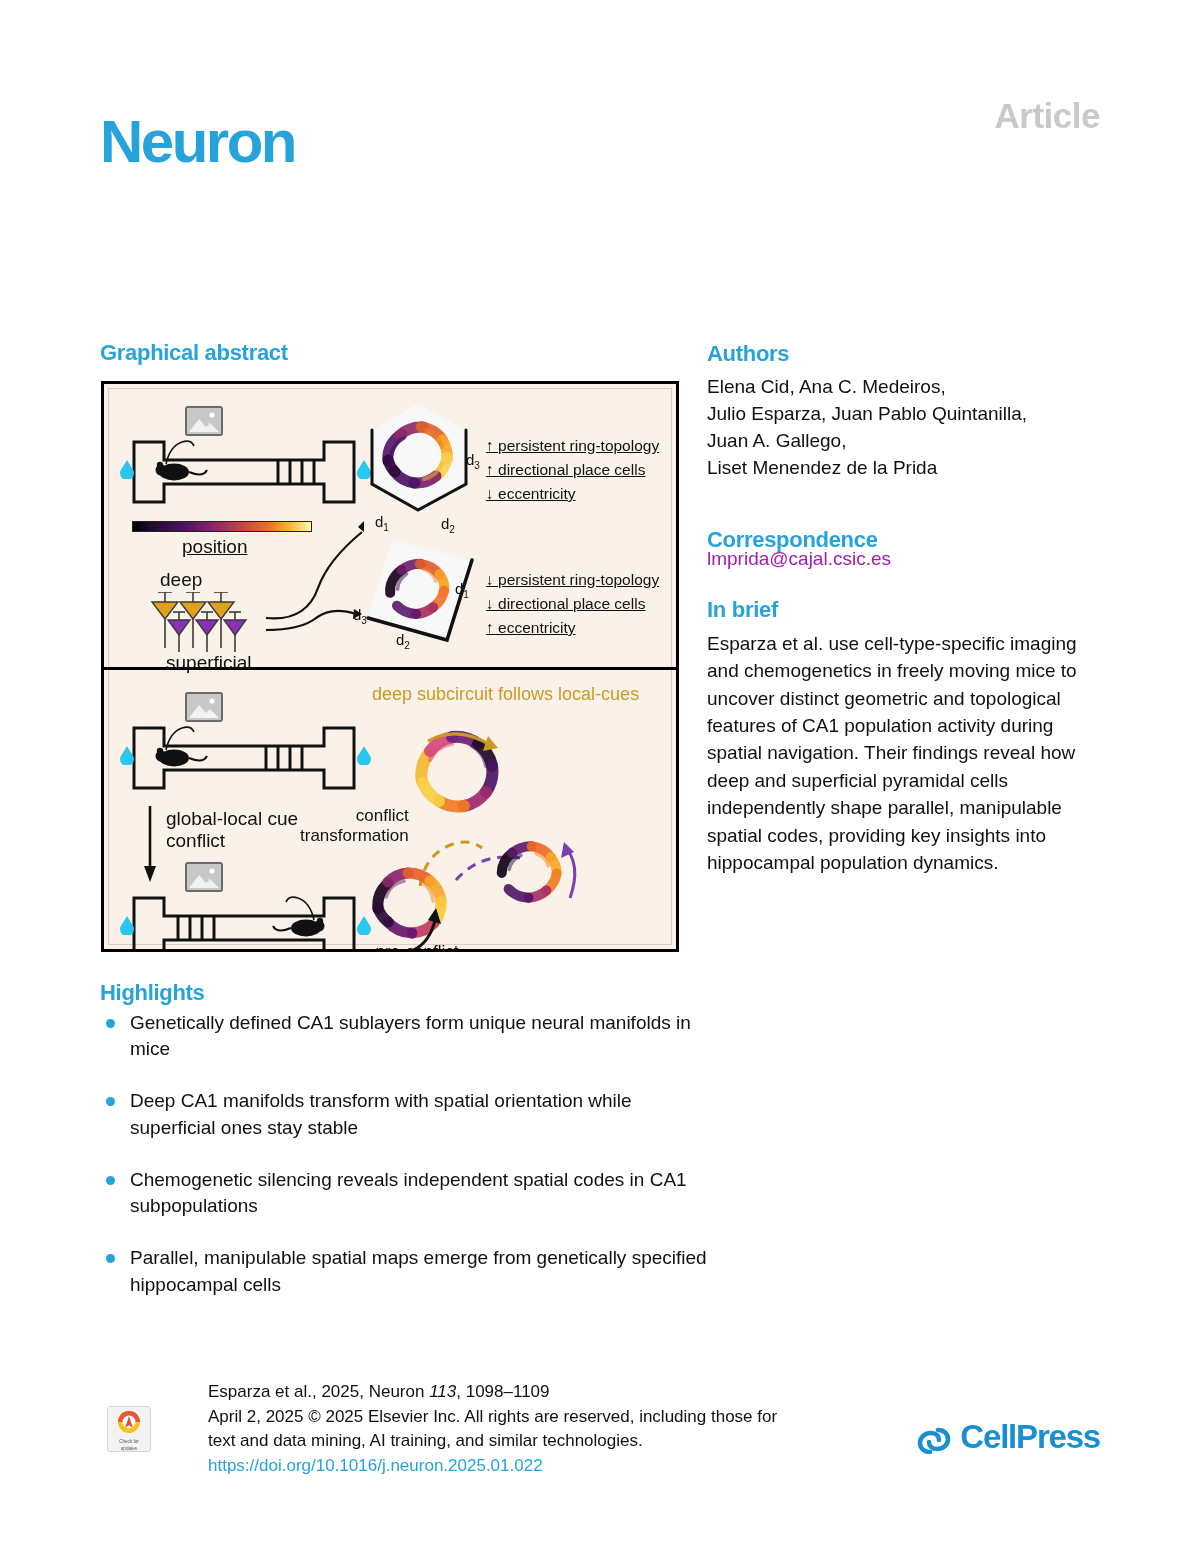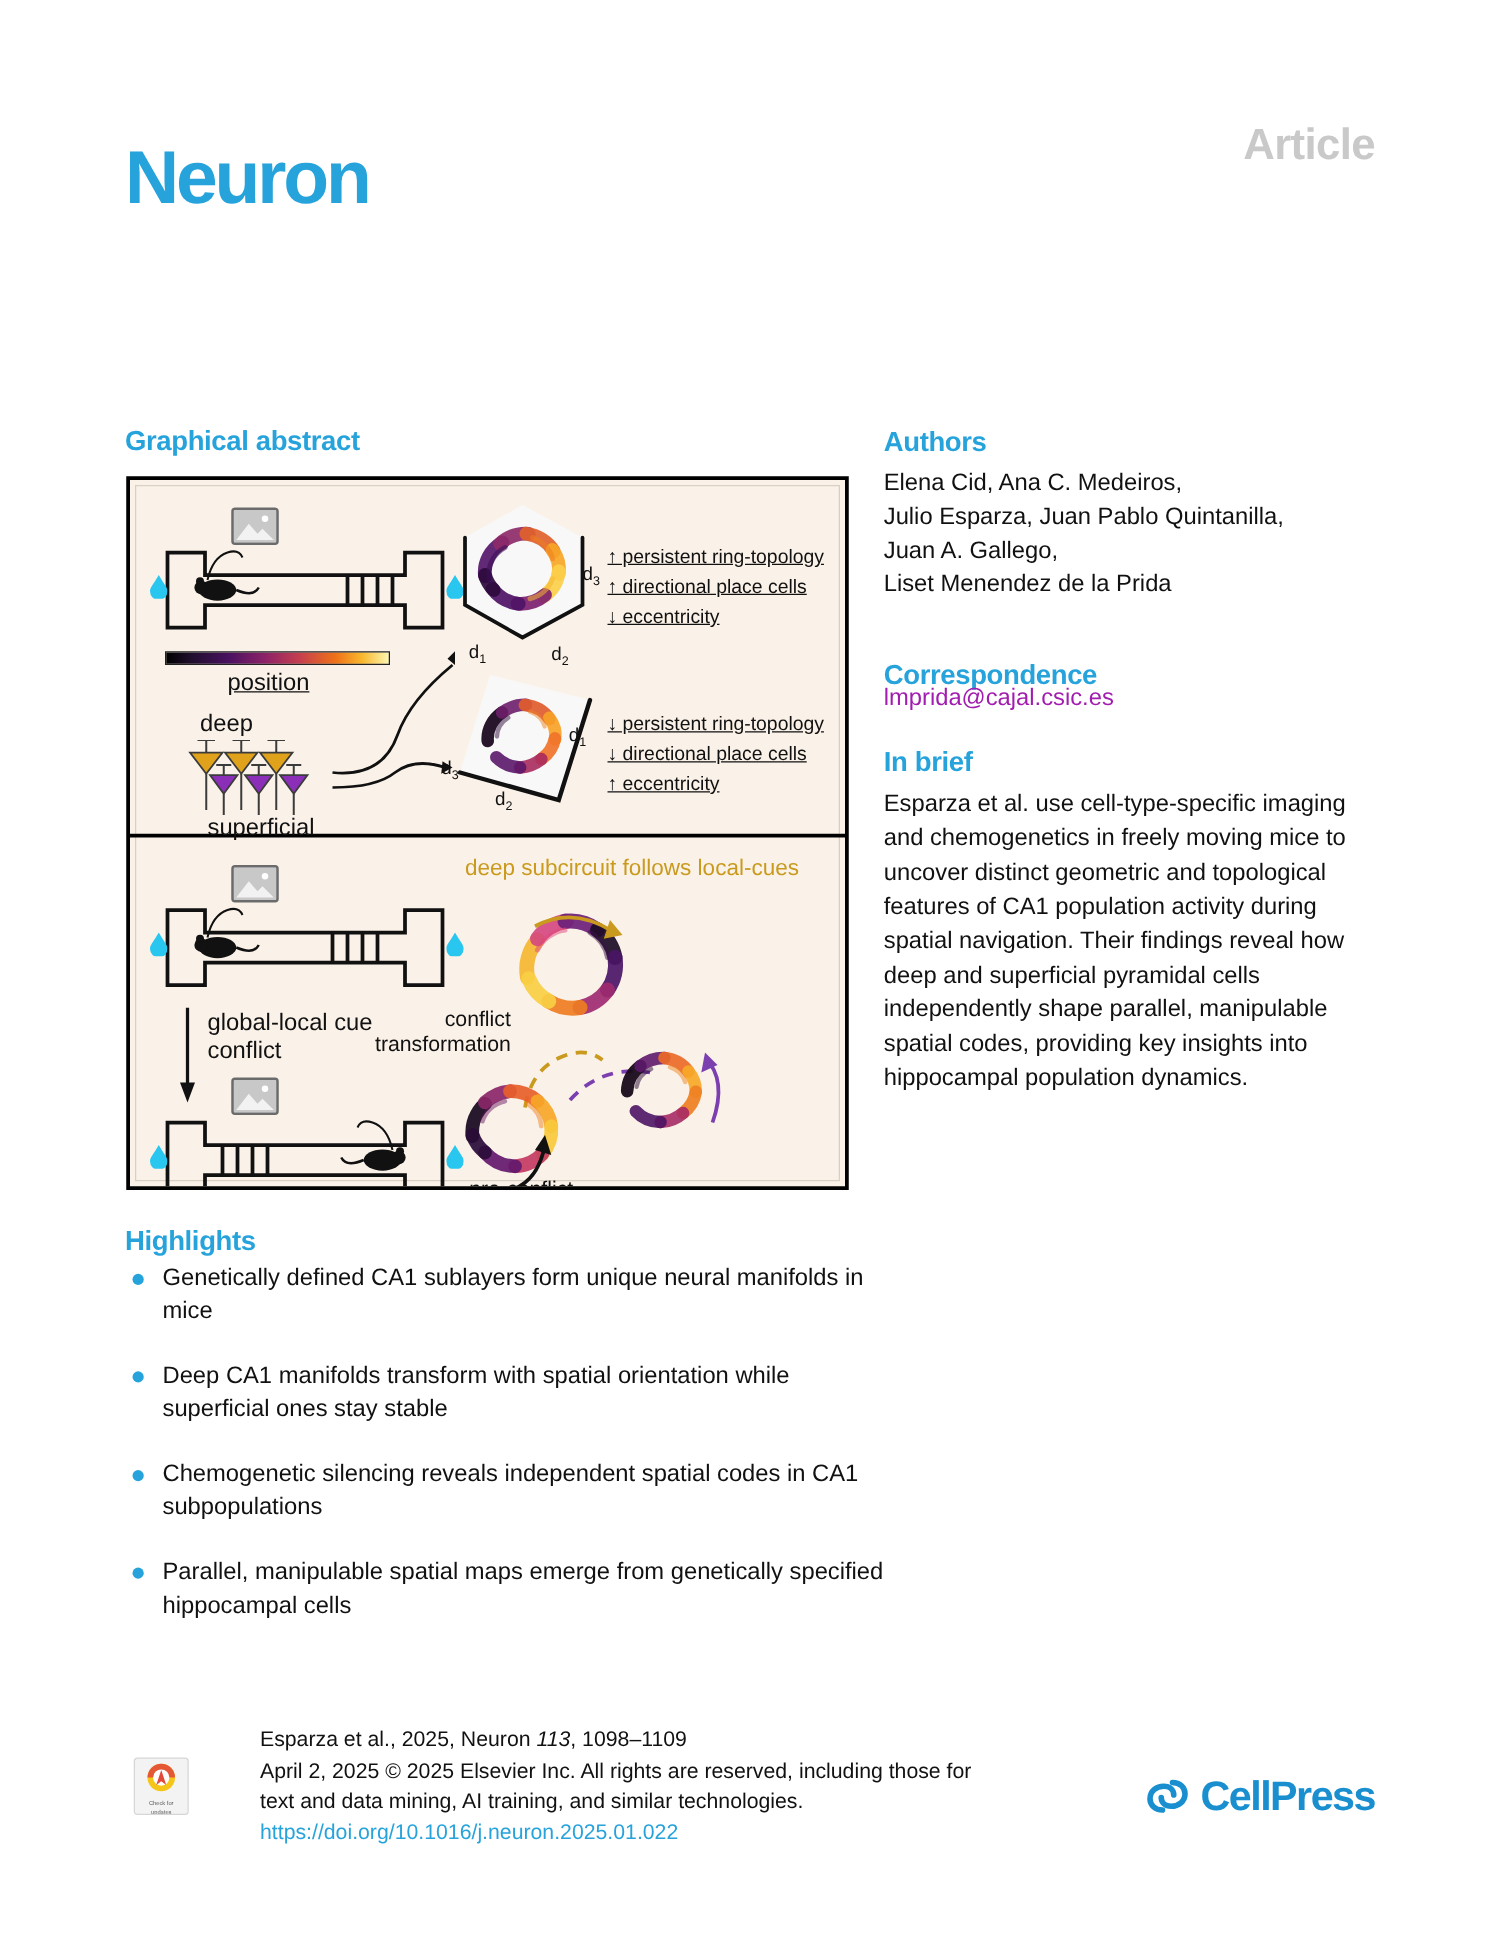--- a/index.html
+++ b/index.html
@@ -206,21 +206,21 @@
     font-size: 4.6px;
     color: #555;
     line-height: 1.25;
     margin-top: 1px;
   }
   .cellpress {
     position: absolute;
     right: 100px;
     top: 1418px;
     display: flex;
-    align-items: center;
+    align-items: flex-end;
     gap: 9px;
   }
   .cellpress .cp-name {
     font-size: 33px;
     font-weight: bold;
     color: #1a8fd0;
     letter-spacing: -1.2px;
   }
 </style>
 </head>

